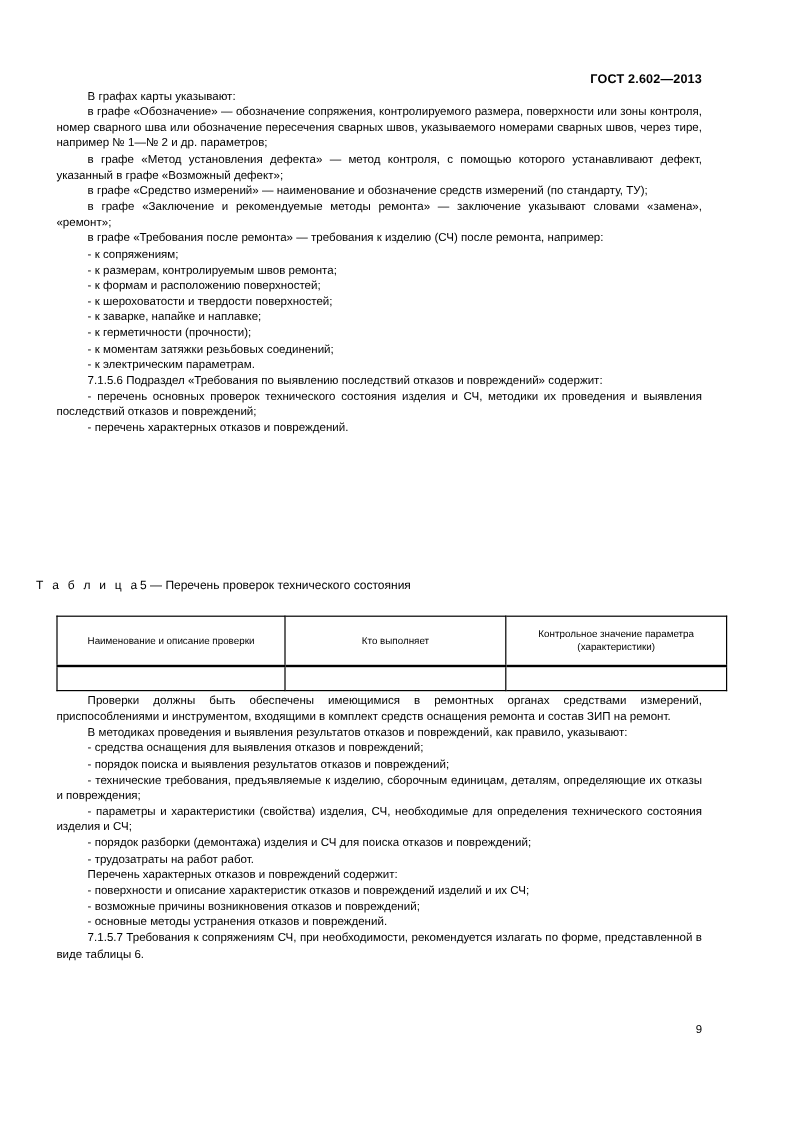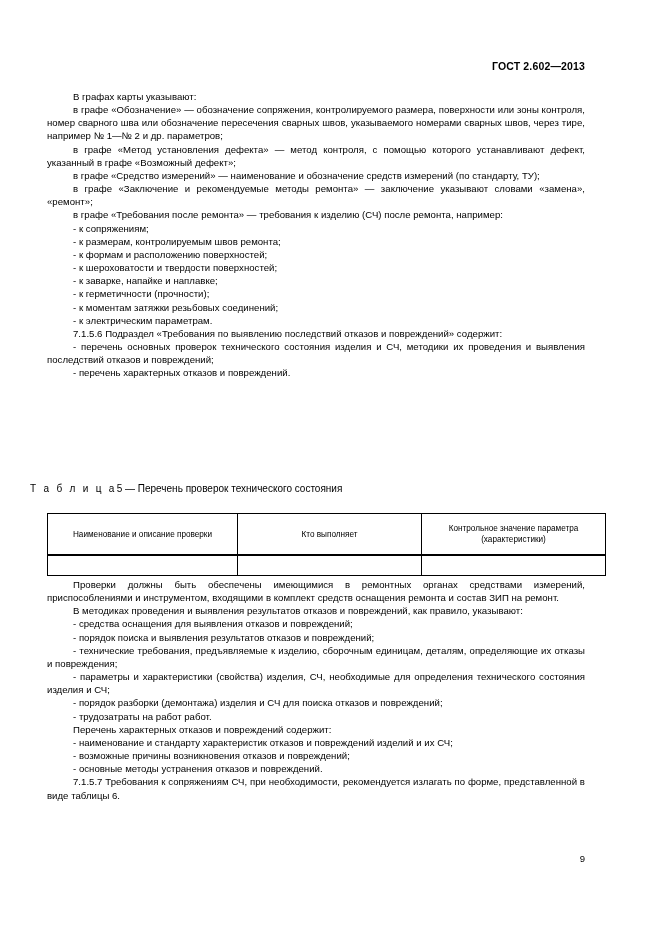--- a/index.html
+++ b/index.html
@@ -33,21 +33,21 @@
     text-align: right;
     font-size: 10.5px;
     font-weight: bold;
     letter-spacing: 0.15px;
   }
 
   
   .col {
     position: absolute;
     left: 47px;
-    top: 90px;
+    top: 74px;
     width: 538px;
   }
 
   p {
     margin: 0;
     font-size: 9.6px;
     line-height: 13.15px;
     text-align: justify;
     text-justify: inter-word;
     hyphens: none;
@@ -179,21 +179,21 @@
     <p class="ind">В методиках проведения и выявления результатов отказов и повреждений, как правило, указывают:</p>
 
     <p class="bullet nojust">- средства оснащения для выявления отказов и повреждений;</p>
     <p class="bullet nojust">- порядок поиска и выявления результатов отказов и повреждений;</p>
     <p class="bullet">- технические требования, предъявляемые к изделию, сборочным единицам, деталям, определяющие их отказы и повреждения;</p>
     <p class="bullet">- параметры и характеристики (свойства) изделия, СЧ, необходимые для определения технического состояния изделия и СЧ;</p>
     <p class="bullet nojust">- порядок разборки (демонтажа) изделия и СЧ для поиска отказов и повреждений;</p>
     <p class="bullet nojust">- трудозатраты на работ работ.</p>
 
     <p class="ind nojust">Перечень характерных отказов и повреждений содержит:</p>
-    <p class="bullet nojust">- наименование и стандарту характеристик отказов и повреждений изделий и их СЧ;</p>
+    <p class="bullet nojust">- поверхности и описание характеристик отказов и повреждений изделий и их СЧ;</p>
     <p class="bullet nojust">- возможные причины возникновения отказов и повреждений;</p>
     <p class="bullet nojust">- основные методы устранения отказов и повреждений.</p>
 
     <p class="ind">7.1.5.7  Требования к сопряжениям СЧ, при необходимости, рекомендуется излагать по форме, представленной в виде таблицы 6.</p>
   </div>
 
   <div class="folio">9</div>
 
 </div>
 

